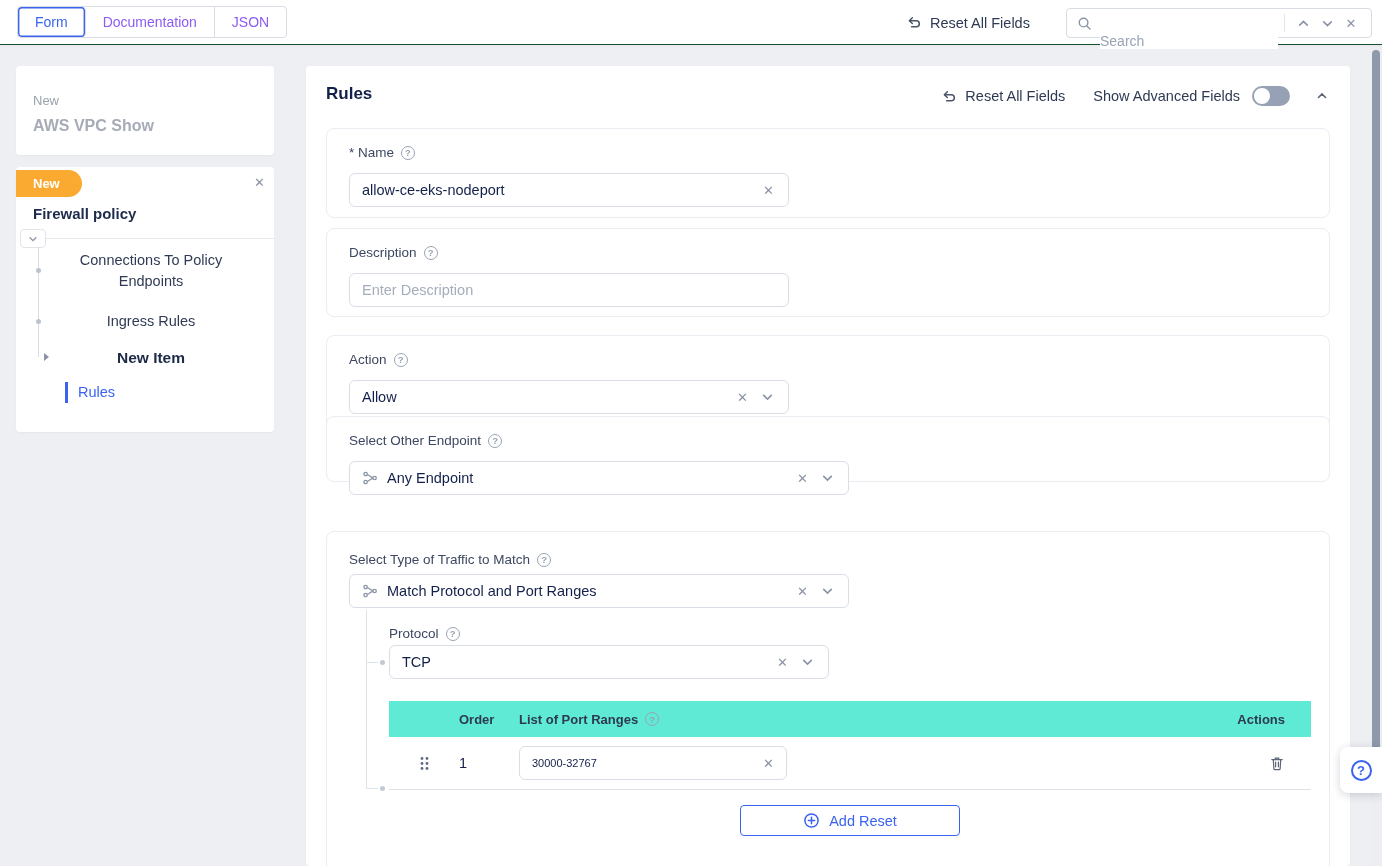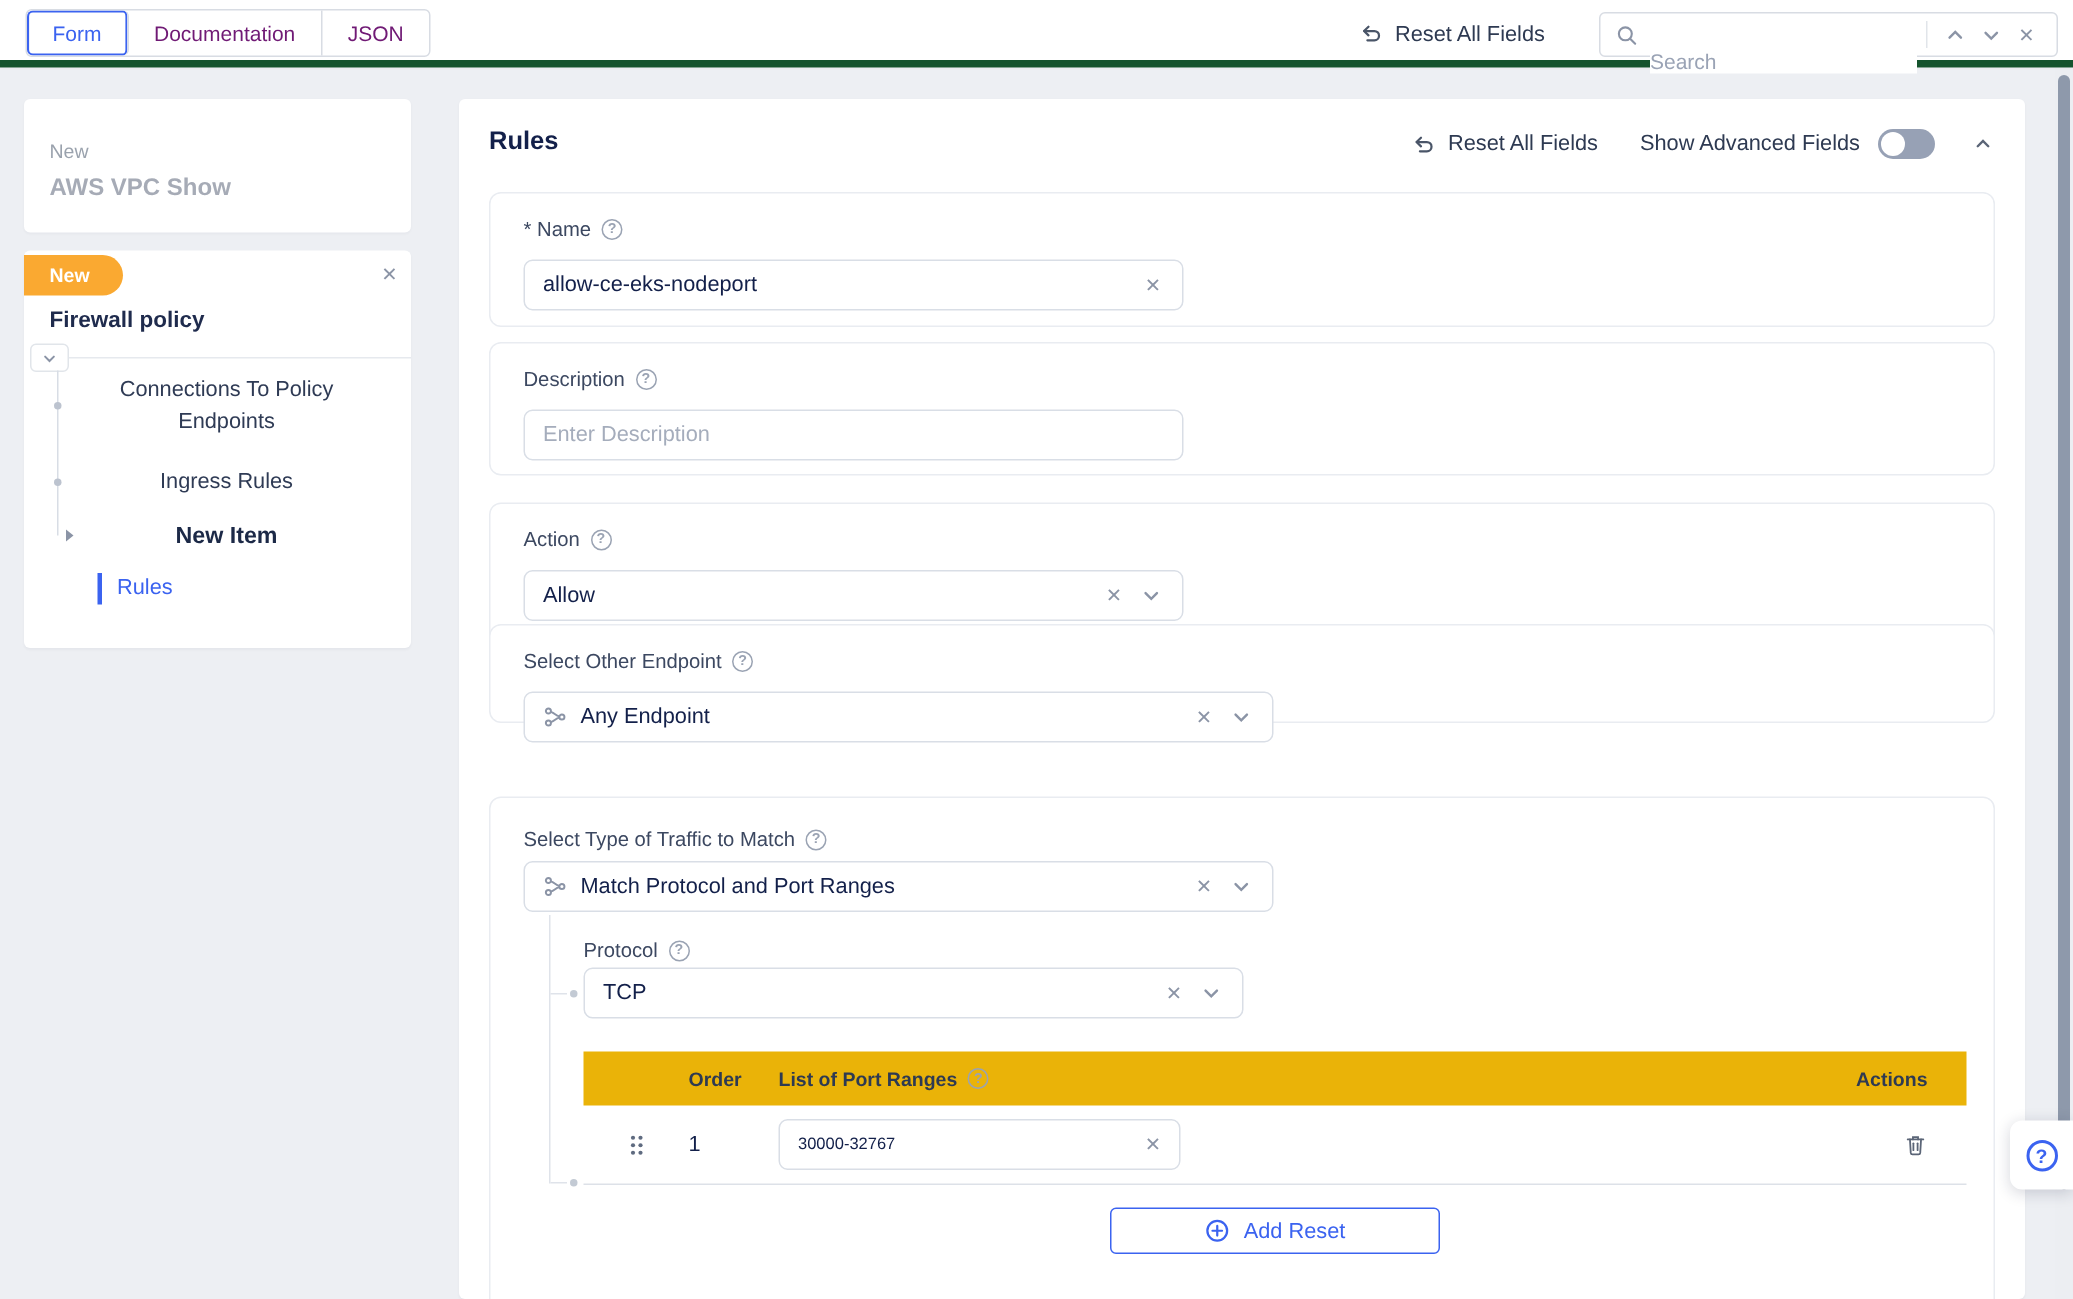--- a/index.html
+++ b/index.html
@@ -6,31 +6,31 @@
   html,body { width:1382px; height:866px; overflow:hidden; }
   body {
     font-family: "Liberation Sans", sans-serif;
     background:#edeff3;
     position:relative;
     color:#2e3a52;
   }
   
   .topbar {
     position:absolute; left:0; top:0; width:1382px; height:45px;
-    background:#fff; border-bottom:5px solid #14532d;
+    background:#fff; border-bottom:1px solid #14532d;
     box-shadow:0 1px 2px rgba(20,30,60,.03); z-index:5;
   }
   .tabgroup {
     position:absolute; left:17px; top:6px; height:32px;
     display:flex; align-items:stretch;
     border:1px solid #d8dce3; border-radius:4px; background:#fff;
   }
   .tab {
     display:flex; align-items:center; padding:0 17px;
-    font-size:14px; color:#701a75; cursor:pointer;
+    font-size:14px; color:#8b5cf6; cursor:pointer;
     border-right:1px solid #d8dce3;
   }
   .tab:last-child { border-right:none; }
   .tab.active {
     color:#3b63f0;
     box-shadow: inset 0 0 0 1.4px #3b63f0;
     border-radius:4px;
   }
   .top-reset {
     position:absolute; left:905px; top:0; height:45px;
@@ -128,21 +128,21 @@
   .ctl .chev { position:absolute; right:14px; top:50%; transform:translateY(-50%); display:flex; cursor:pointer; }
   .ctl .sel-ic { margin-right:9px; display:flex; flex:none; }
   
   .gline { position:absolute; background:#dfe3ea; }
   .gdot { position:absolute; width:5px; height:5px; border-radius:50%; background:#c3cad4; }
   
   .tblhead, .tblrow {
     position:absolute; left:62px; width:922px;
     display:grid; grid-template-columns:70px 60px 1fr 90px; align-items:center;
   }
-  .tblhead { top:169px; height:36px; background:#eab308; font-size:13px; font-weight:700; color:#2e3a52; }
+  .tblhead { top:169px; height:36px; background:#5eead4; font-size:13px; font-weight:700; color:#2e3a52; }
   .tblhead .hcell { display:flex; align-items:center; gap:7px; }
   .tblhead .hr-right { justify-content:flex-end; padding-right:26px; }
   .tblrow { top:205px; height:53px; border-bottom:1px solid #dde1e8; font-size:14.5px; color:#13204a; }
   .drag { display:flex; justify-content:center; cursor:grab; }
   .row-input {
     position:relative; width:268px; height:34px;
     border:1px solid #d9dee6; border-radius:6px;
     display:flex; align-items:center; padding:0 34px 0 12px;
   }
   .row-input input { border:none; outline:none; width:100%; font-size:11px; color:#13204a; font-family:inherit; }

